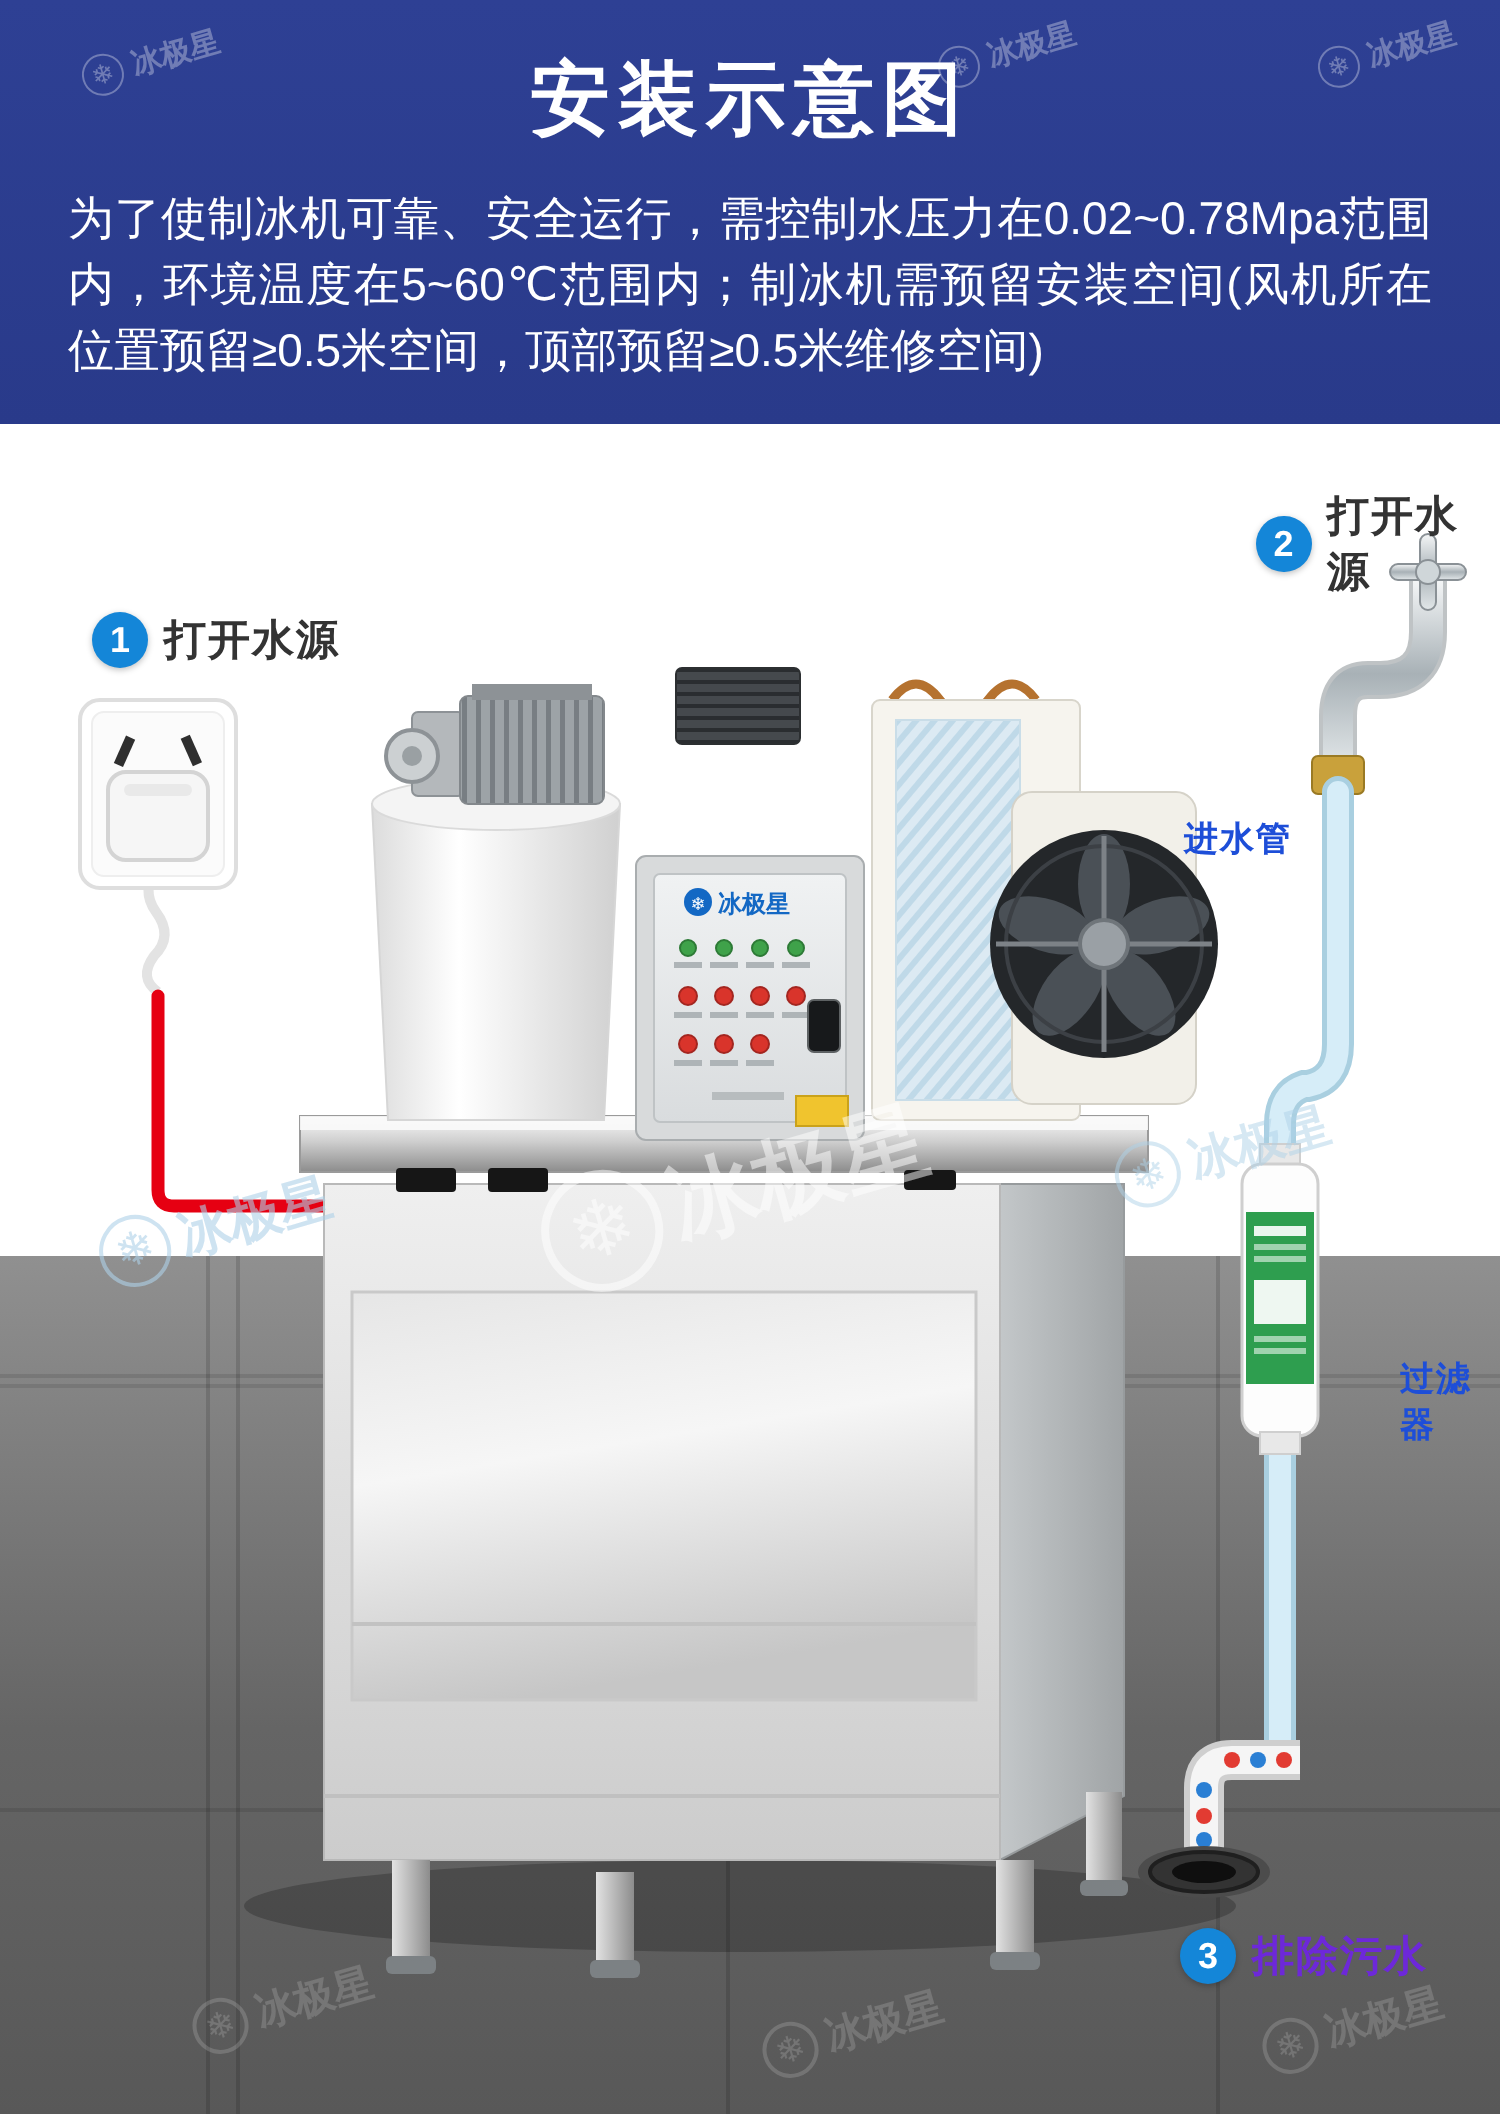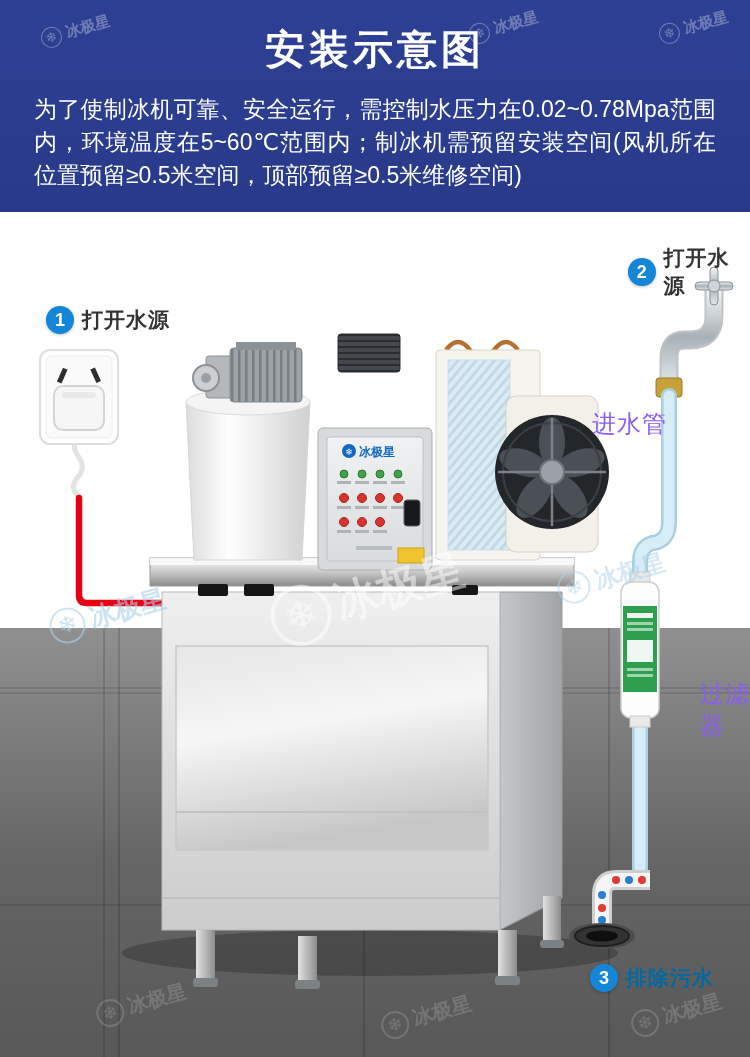--- a/index.html
+++ b/index.html
@@ -25,22 +25,22 @@
   
   .scene { position:absolute; left:0; top:0; z-index:2; }
 
   
   .overlay { position:absolute; inset:0; z-index:5; pointer-events:none; }
   .step { position:absolute; display:flex; align-items:center; gap:8px; }
   .step-num { width:28px; height:28px; border-radius:50%; background:#1486d8; color:#fff;
               font-size:18px; font-weight:bold; display:flex; align-items:center; justify-content:center;
               box-shadow:0 1px 3px rgba(0,0,0,.25); }
   .step-label { font-size:21px; font-weight:bold; color:#333; letter-spacing:1px; }
-  .step.light .step-label { color:#0369a1; }
-  .anno { position:absolute; font-size:24px; font-weight:normal; color:#8b5cf6; letter-spacing:1px; }
+  .step.light .step-label { color:#6d28d9; }
+  .anno { position:absolute; font-size:17px; font-weight:bold; color:#1d4ed8; letter-spacing:1px; }
 
   .wm { position:absolute; display:flex; align-items:center; gap:5px; font-weight:bold;
         transform:rotate(-16deg); white-space:nowrap; }
   .wm-ring { display:inline-flex; align-items:center; justify-content:center;
              width:1.55em; height:1.55em; border:.12em solid currentColor; border-radius:50%;
              font-size:.9em; line-height:1; }
 </style>
 </head>
 <body>
 

